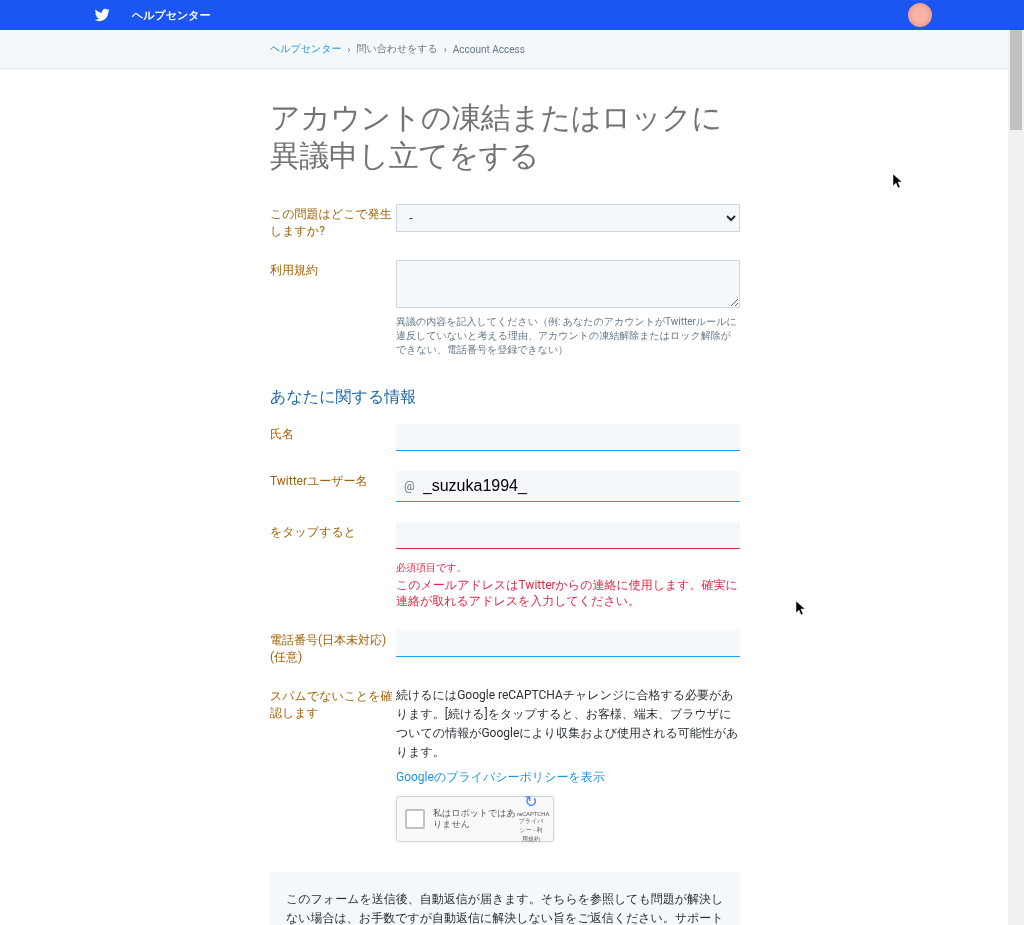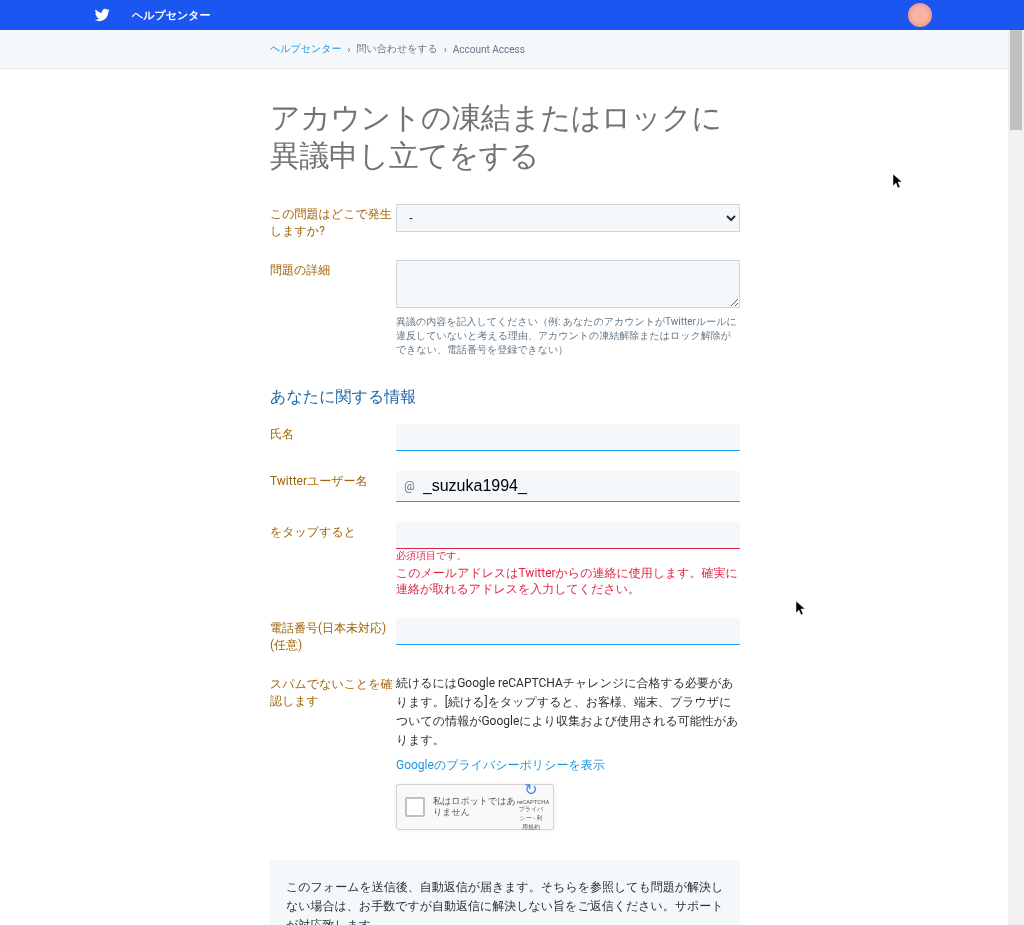--- a/index.html
+++ b/index.html
@@ -22,21 +22,21 @@
     .form-field { flex: 1; }
     select.input-select { width: 100%; padding: 5px 8px; font-size: 12px; border: 1px solid #ccd6dd; background: #f5f8fa; color: #292f33; }
     textarea.input-area { width: 100%; height: 48px; border: 1px solid #ccd6dd; background: #f5f8fa; padding: 4px; font-family: inherit; font-size: 12px; resize: vertical; }
     .help-text { font-size: 10px; color: #657786; margin-top: 4px; line-height: 1.4; }
     .section-heading { font-size: 16px; color: #1d66a7; margin: 30px 0 16px; font-weight: 400; }
     .text-input { width: 100%; border: none; border-bottom: 1px solid #1da1f2; background: #f5f8fa; padding: 6px 8px; font-size: 12px; outline: none; }
     .text-input.error { border-bottom: 1px solid #e02443; }
     .input-prefix-wrap { display: flex; align-items: center; background: #f5f8fa; border-bottom: 1px solid #1da1f2; }
     .input-prefix { padding: 6px 4px 6px 8px; font-size: 12px; color: #657786; }
     .input-prefix-wrap input { flex: 1; border: none; background: transparent; padding: 6px 4px; font-size: 16px; outline: none; }
-    .error-text { font-size: 10px; color: #e02443; margin-top: 0; }
+    .error-text { font-size: 10px; color: #e02443; margin-top: 12px; }
     .info-text { font-size: 12px; color: #e02443; margin-top: 2px; line-height: 1.4; }
     .captcha-text { font-size: 12px; color: #292f33; line-height: 1.6; }
     .captcha-link { color: #1b95e0; font-size: 12px; text-decoration: none; display: inline-block; margin-top: 6px; }
     .recaptcha-box { width: 158px; height: 46px; border: 1px solid #d3d3d3; border-radius: 3px; background: #f9f9f9; margin-top: 10px; display: flex; align-items: center; padding: 12px 8px; box-shadow: 0 0 4px rgba(0,0,0,0.08);}
     .recaptcha-check { width: 20px; height: 20px; border: 2px solid #c1c1c1; border-radius: 2px; background: #fff; margin-right: 8px; }
     .recaptcha-label { font-size: 9px; color: #555; line-height: 1.2; flex: 1; }
     .recaptcha-logo { width: 28px; text-align: center; }
     .recaptcha-logo-icon { font-size: 16px; color: #4285f4; line-height: 1; }
     .recaptcha-logo-text { font-size: 6px; color: #555; }
     .recaptcha-sublink { font-size: 6px; color: #555; }
@@ -80,21 +80,21 @@
     <div class="form-row">
       <div class="form-label">この問題はどこで発生しますか?</div>
       <div class="form-field">
         <select class="input-select">
           <option>-</option>
         </select>
       </div>
     </div>
 
     <div class="form-row">
-      <div class="form-label">問題の詳細</div>
+      <div class="form-label">利用規約</div>
       <div class="form-field">
         <textarea class="input-area" style=""></textarea>
         <div class="help-text">異議の内容を記入してください（例: あなたのアカウントがTwitterルールに違反していないと考える理由、アカウントの凍結解除またはロック解除ができない、電話番号を登録できない）</div>
       </div>
     </div>
 
     <h2 class="section-heading">あなたに関する情報</h2>
 
     <div class="form-row">
       <div class="form-label">氏名</div>

